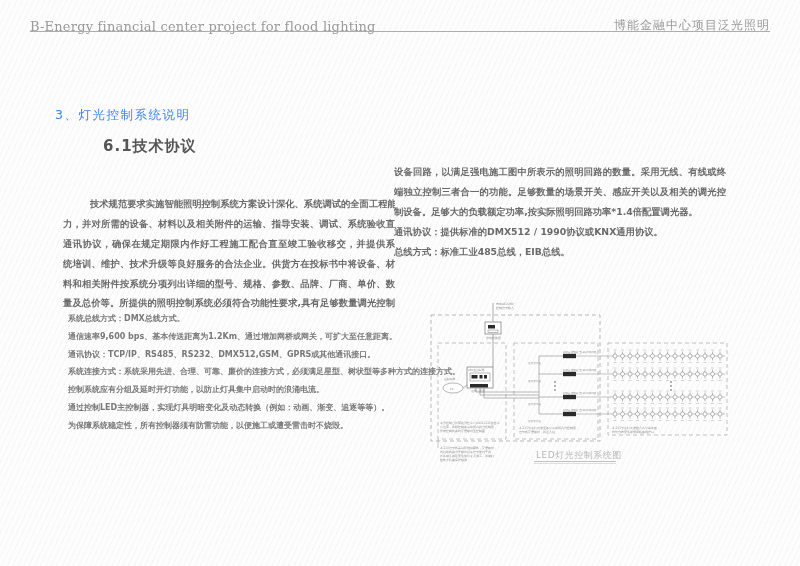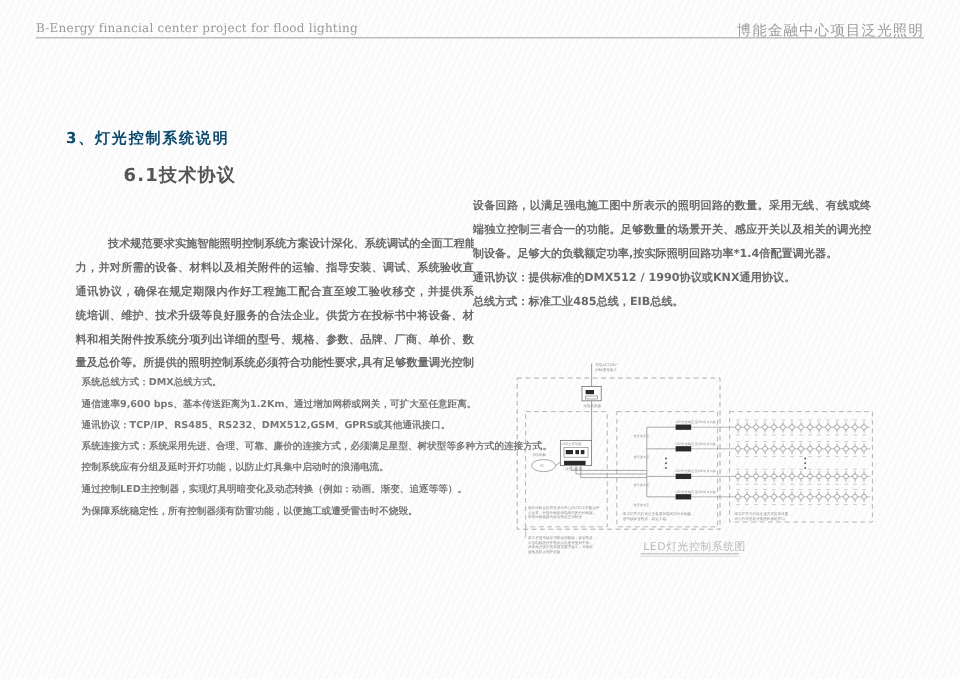--- a/index.html
+++ b/index.html
@@ -9,33 +9,33 @@
     width:800px; height:566px;
     overflow:hidden;
     font-family:"DejaVu Sans","Liberation Sans",sans-serif;
     background:
       repeating-linear-gradient(115deg, rgba(120,120,120,0.05) 0 1px, transparent 1px 5px),
       #fdfdfd;
   }
   .hdr-left {
     position:absolute; left:30px; top:19px;
     font-family:"DejaVu Serif","Liberation Serif",serif;
-    font-size:10px; color:#9a9a9a; letter-spacing:0.2px;
+    font-size:13px; color:#9a9a9a; letter-spacing:0.2px;
   }
   .hdr-right {
     position:absolute; right:30px; top:17px;
     font-size:12px; color:#9a9a9a; letter-spacing:1px;
   }
   .hdr-rule {
     position:absolute; left:30px; top:31px; width:740px; height:0;
     border-top:1px solid #adadad;
   }
   .sec-title {
     position:absolute; left:55px; top:107px;
-    font-size:12.5px; font-weight:bold; color:#0c4a6e; letter-spacing:1.5px;
+    font-size:12.5px; font-weight:normal; color:#3b82f6; letter-spacing:1.5px;
   }
   .sec-sub {
     position:absolute; left:103px; top:137px;
     font-size:15px; font-weight:bold; color:#565656; letter-spacing:1px;
   }
   .col {
     position:absolute; top:162px; width:332px;
     font-size:9.3px; font-weight:bold; color:#6a6a6a;
   }
   .col-left { left:63px; }

